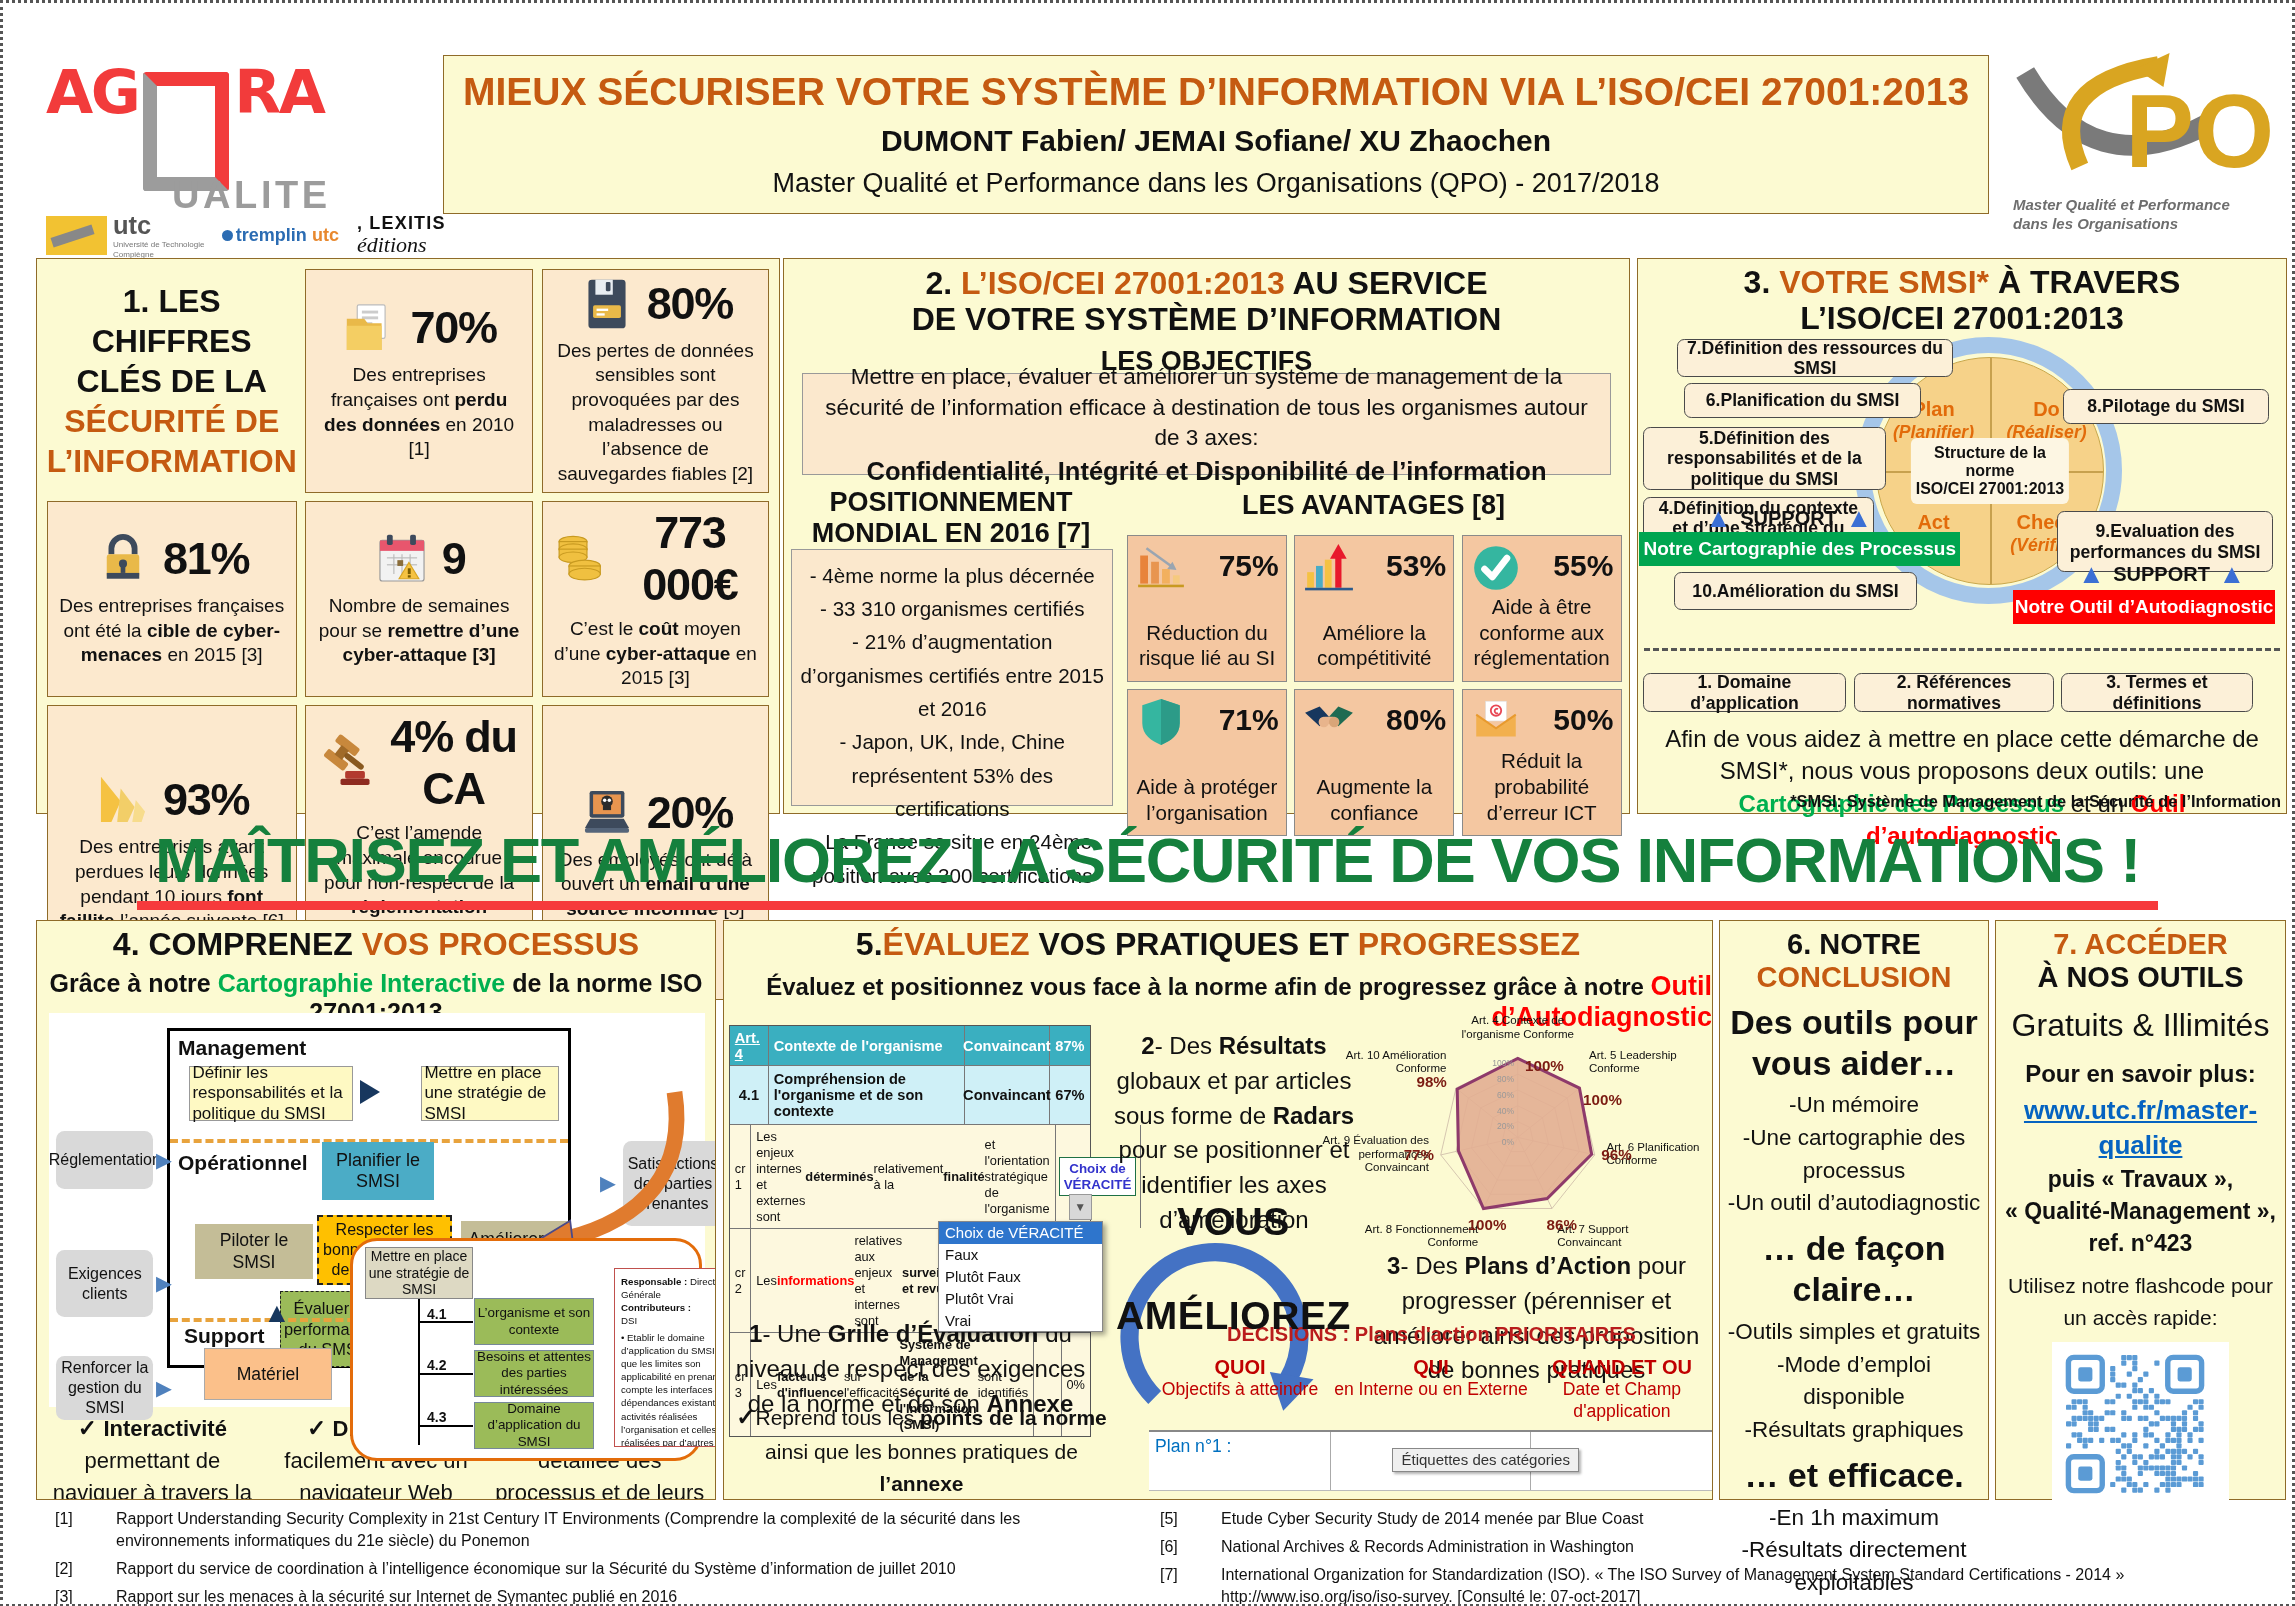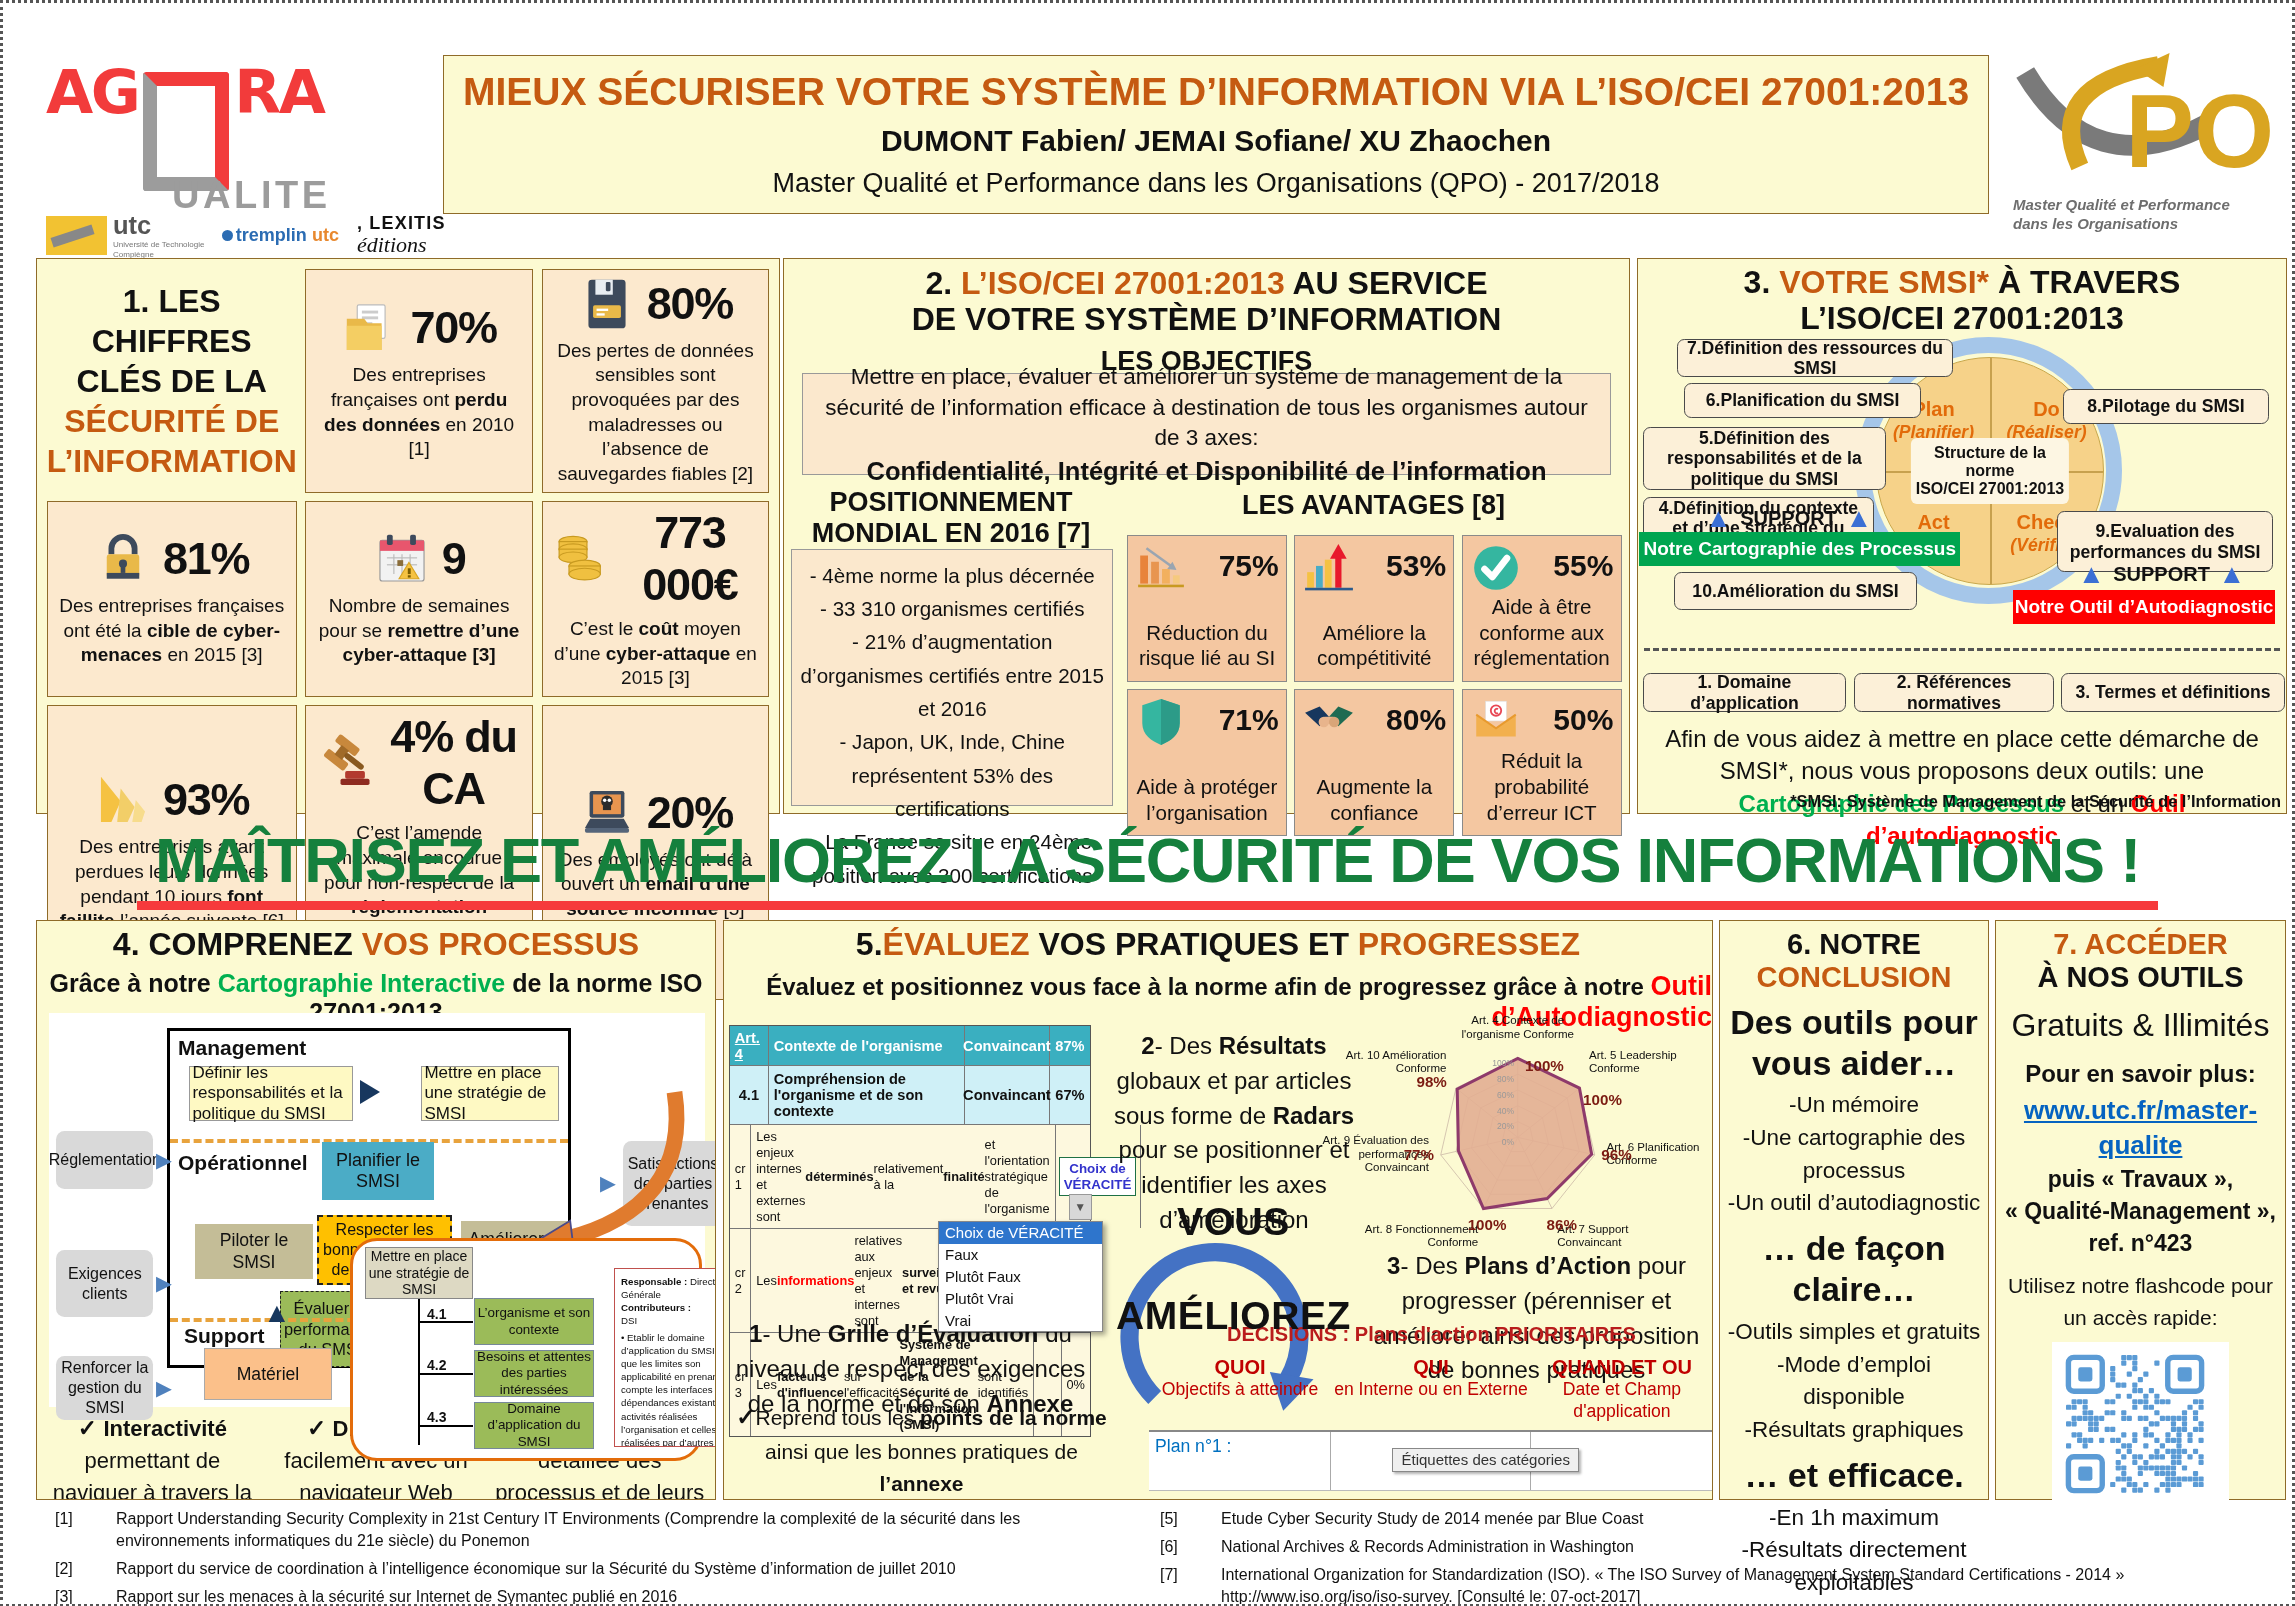--- a/index.html
+++ b/index.html
@@ -490,21 +490,21 @@
     <div class="supp" style="left:440px;top:302px;">
       <span class="upar">▲</span>
       <span>SUPPORT</span>
       <span class="upar">▲</span>
     </div>
     <div class="rbox3">Notre Outil d’Autodiagnostic</div>
     <div class="dash3"></div>
     <div id="s3-boxes">
         <div class="tag t3b" style="left: 4.9px; width: 203px;">1. Domaine d’application</div>
         <div class="tag t3b" style="left: 216px; width: 200px;">2. Références normatives</div>
-        <div class="tag t3b" style="left: 423px; width: 224px;">3. Termes et définitions</div>
+        <div class="tag t3b" style="left: 423px; width: 192px;">3. Termes et définitions</div>
       </div>
     <div class="outro3" id="s3-outro"><span>Afin de vous aidez à mettre en place cette démarche de SMSI*, nous vous proposons deux outils: une </span><span class="sb c-green">Cartographie des Processus</span><span> et un </span><span class="sb c-red">Outil d’autodiagnostic</span></div>
     <div class="fn3">*SMSI: Système de Management de la Sécurité de l’Information</div>
   </div>
 
   <div class="banner">
     <span>MAÎTRISEZ ET AMÉLIOREZ LA SÉCURITÉ DE VOS INFORMATIONS !</span>
   </div>
 
   <div class="panel s4">

